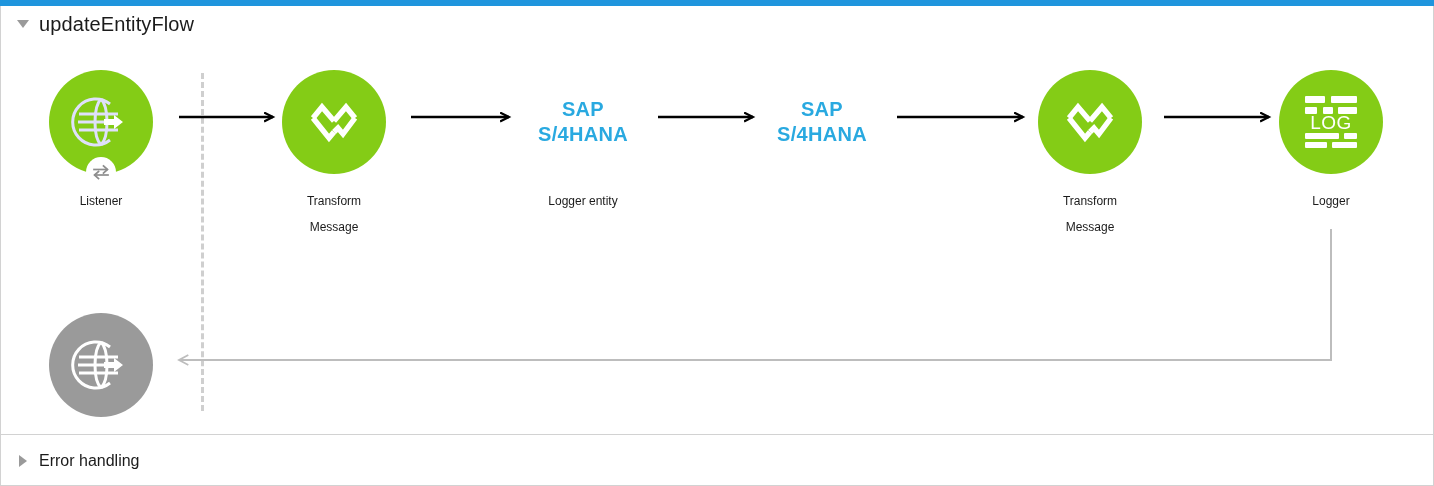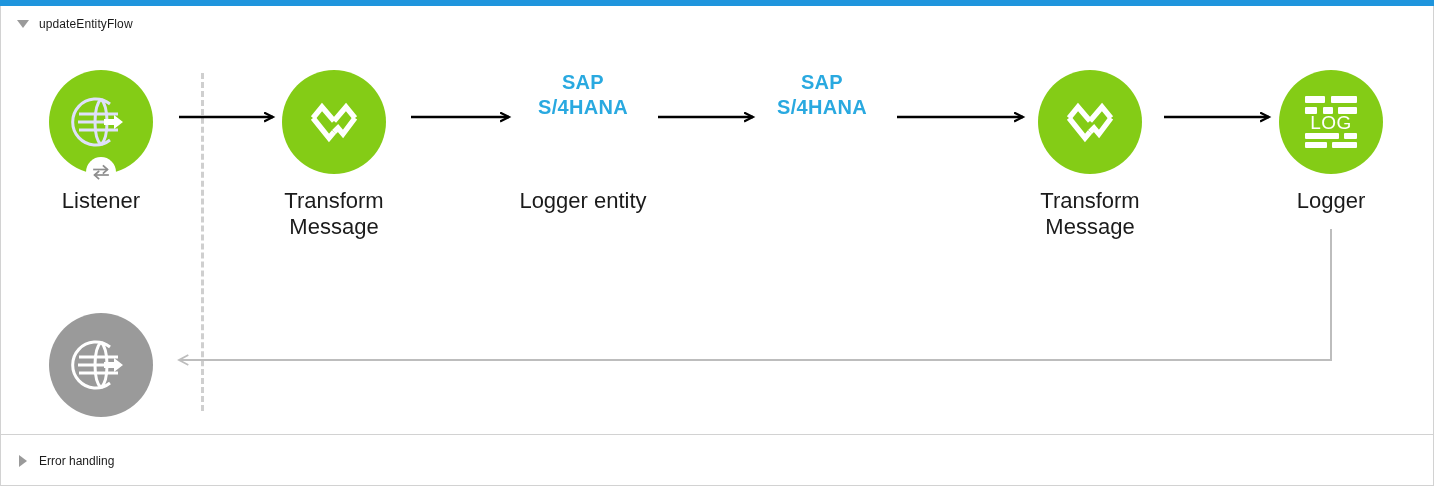--- a/index.html
+++ b/index.html
@@ -72,41 +72,41 @@
     border-left: 6px solid transparent;
     border-right: 6px solid transparent;
     border-top: 8px solid #9a9a9a;
   }
   .tri-right {
     border-top: 6px solid transparent;
     border-bottom: 6px solid transparent;
     border-left: 8px solid #9a9a9a;
   }
   .flow-title {
-    font-size: 12px;
+    font-size: 20px;
     color: #1b1b1b;
     letter-spacing: 0.1px;
     white-space: nowrap;
   }
 
   
   .error-strip {
     position: absolute;
     left: 1px;
     top: 436px;
     width: 1432px;
     height: 49px;
     display: flex;
     align-items: center;
     padding-left: 18px;
     gap: 12px;
     box-sizing: border-box;
   }
   .error-label {
-    font-size: 12px;
+    font-size: 16px;
     color: #1b1b1b;
     white-space: nowrap;
   }
 
   
   .dash-sep {
     position: absolute;
     top: 66px;
     height: 338px;
     width: 0;
@@ -128,34 +128,35 @@
     display: flex;
     align-items: center;
     justify-content: center;
   }
   .node-circle.purple { background: #84cc16; }
   .node-circle.gray   { background: #9a9a9a; }
   .node-circle.plain  { background: transparent; }
 
   .node-label {
     margin-top: 14px;
-    font-size: 22px;
+    font-size: 12px;
     line-height: 26px;
     color: #1b1b1b;
     white-space: pre-line;
   }
 
   
   .sap-brand {
     width: 104px;
     height: 104px;
     margin: 0 auto;
     display: flex;
     flex-direction: column;
     align-items: center;
+    justify-content: center;
     color: #29a9e0;
     font-size: 20px;
     font-weight: bold;
     line-height: 25px;
     letter-spacing: 0.3px;
   }
 
   
   .badge-exchange {
     position: absolute;

